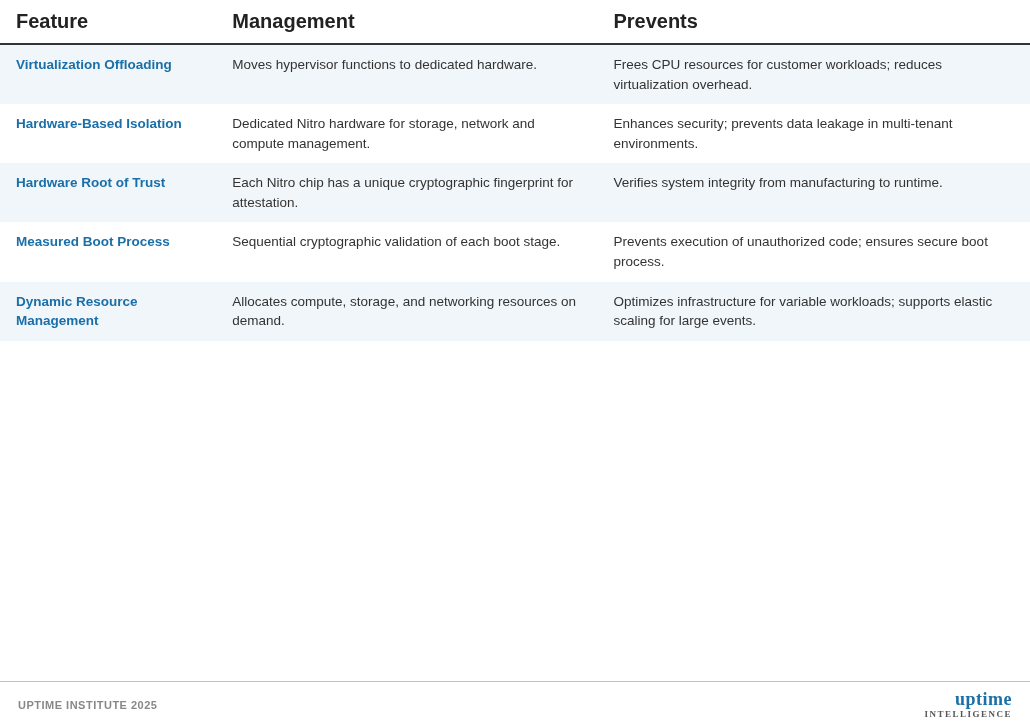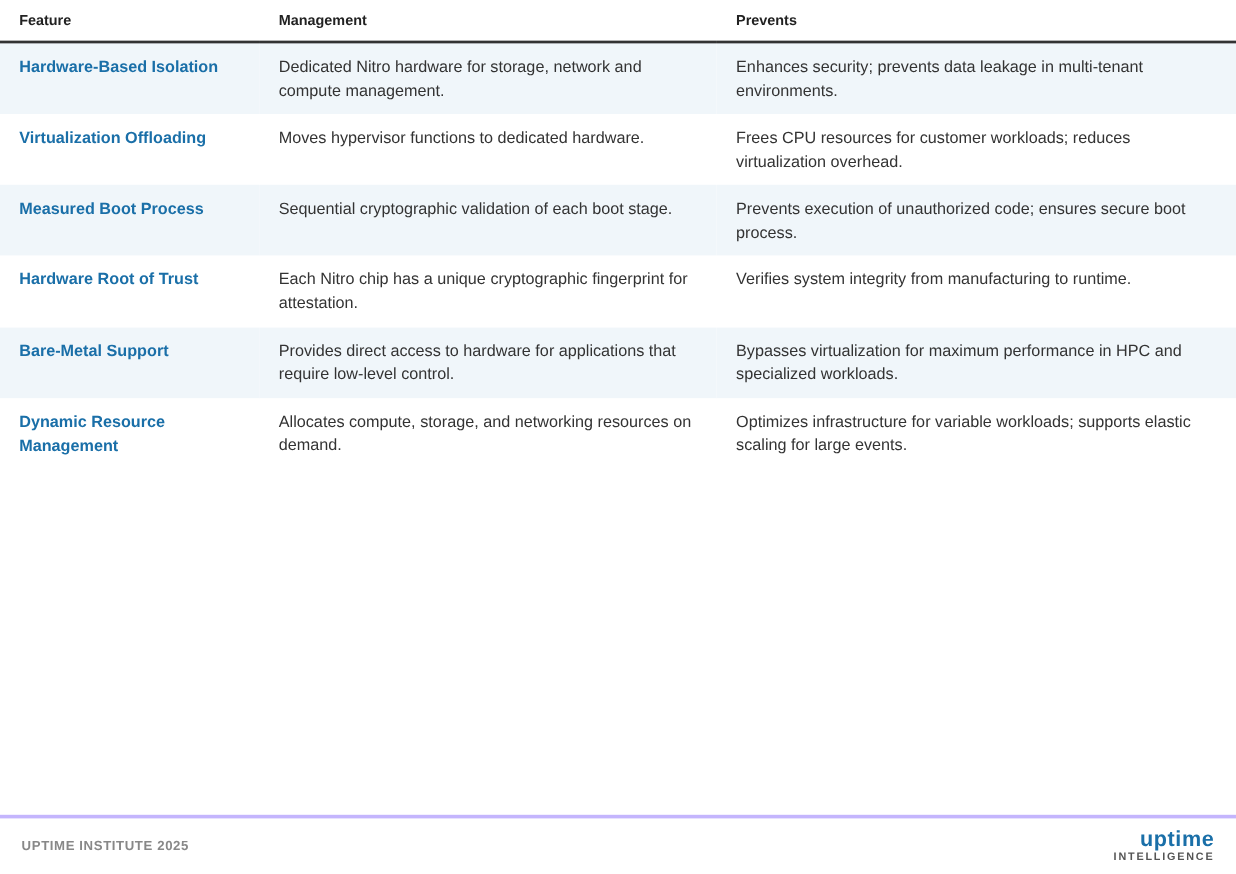--- a/index.html
+++ b/index.html
@@ -32,21 +32,21 @@
     }
 
     col.col-feature { width: 21%; }
     col.col-desc    { width: 37%; }
     col.col-benefit { width: 42%; }
 
     thead tr th {
       background: #ffffff;
       font-weight: bold;
       color: #222;
-      font-size: 12px;
+      font-size: 20px;
       padding: 10px 16px 10px 16px;
       text-align: left;
       border-bottom: 2.5px solid #333;
     }
 
     tbody tr td {
       padding: 10px 16px;
       vertical-align: top;
       line-height: 1.45;
       font-size: 13.5px;
@@ -66,37 +66,38 @@
       font-weight: bold;
       font-size: 13.5px;
       line-height: 1.4;
     }
 
     .footer {
       display: flex;
       align-items: center;
       justify-content: space-between;
       padding: 8px 18px 8px 18px;
-      border-top: 3px solid #c4b5fd;
+      border-top: 1px solid #c4b5fd;
       background: #fff;
       gap: 47px;
     }
 
     .footer-left {
       font-size: 11px;
       color: #888;
       letter-spacing: 0.5px;
       font-weight: 600;
       text-transform: uppercase;
     }
 
     .footer-right {
       display: flex;
       align-items: center;
       gap: 6px;
+      font-family: Liberation Serif, serif;
     }
 
     .uptime-logo {
       display: flex;
       flex-direction: column;
       align-items: flex-end;
       line-height: 1.1;
     }
 
     .uptime-logo .uptime-text {
@@ -126,43 +127,38 @@
     </colgroup>
     <thead>
       <tr>
         <th>Feature</th>
         <th>Management</th>
         <th>Prevents</th>
       </tr>
     </thead>
     <tbody id="table-body">
     <tr>
-          <td><span class="feature-name">Hardware-Based Isolation</span></td>
-          <td>Dedicated Nitro hardware for storage, network and compute management.</td>
-          <td>Enhances security; prevents data leakage in multi-tenant environments.</td>
-        </tr>
-        <tr>
           <td><span class="feature-name">Virtualization Offloading</span></td>
           <td>Moves hypervisor functions to dedicated hardware.</td>
           <td>Frees CPU resources for customer workloads; reduces virtualization overhead.</td>
         </tr>
         <tr>
-          <td><span class="feature-name">Measured Boot Process</span></td>
-          <td>Sequential cryptographic validation of each boot stage.</td>
-          <td>Prevents execution of unauthorized code; ensures secure boot process.</td>
+          <td><span class="feature-name">Hardware-Based Isolation</span></td>
+          <td>Dedicated Nitro hardware for storage, network and compute management.</td>
+          <td>Enhances security; prevents data leakage in multi-tenant environments.</td>
         </tr>
         <tr>
           <td><span class="feature-name">Hardware Root of Trust</span></td>
           <td>Each Nitro chip has a unique cryptographic fingerprint for attestation.</td>
           <td>Verifies system integrity from manufacturing to runtime.</td>
         </tr>
         <tr>
-          <td><span class="feature-name">Bare-Metal Support</span></td>
-          <td>Provides direct access to hardware for applications that require low-level control.</td>
-          <td>Bypasses virtualization for maximum performance in HPC and specialized workloads.</td>
+          <td><span class="feature-name">Measured Boot Process</span></td>
+          <td>Sequential cryptographic validation of each boot stage.</td>
+          <td>Prevents execution of unauthorized code; ensures secure boot process.</td>
         </tr>
         <tr>
           <td><span class="feature-name">Dynamic Resource Management</span></td>
           <td>Allocates compute, storage, and networking resources on demand.</td>
           <td>Optimizes infrastructure for variable workloads; supports elastic scaling for large events.</td>
         </tr>
       </tbody>
   </table>
 </div>
 

